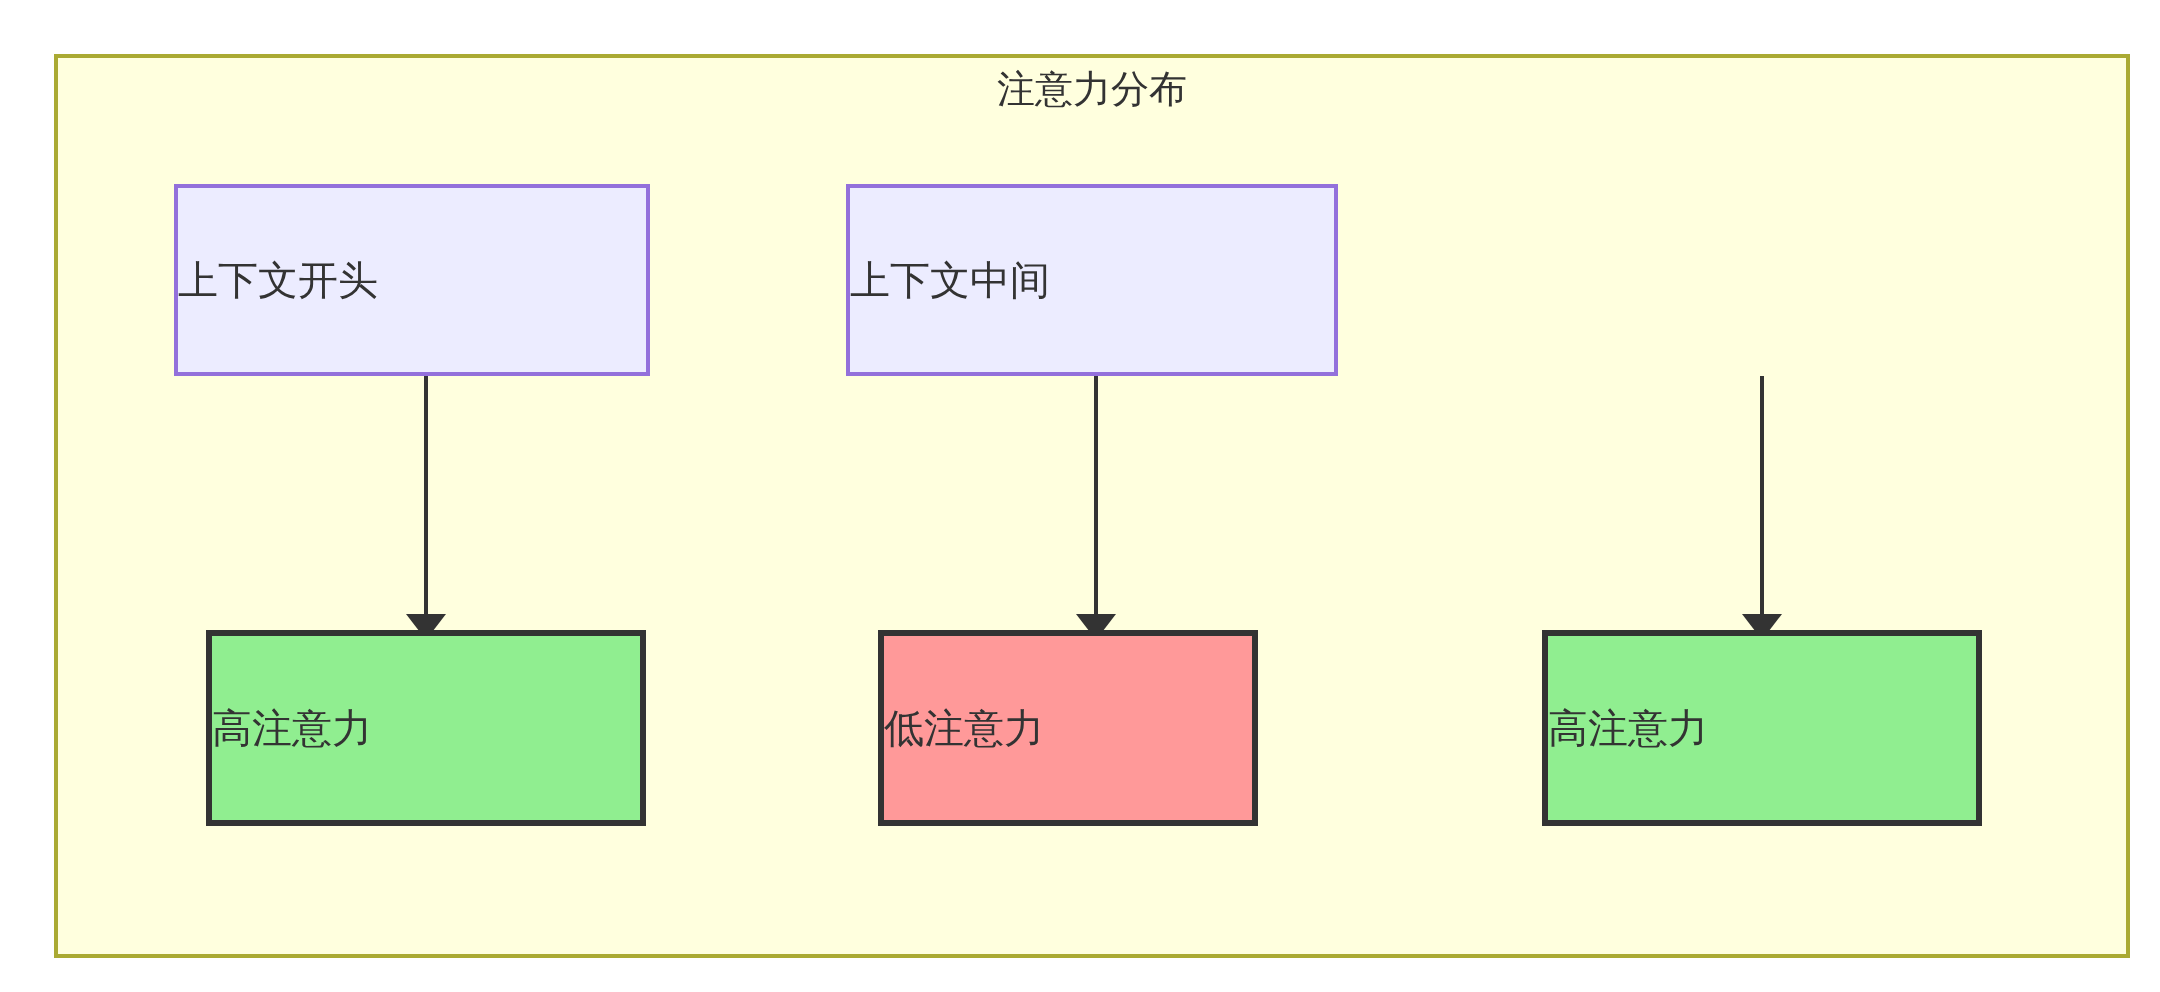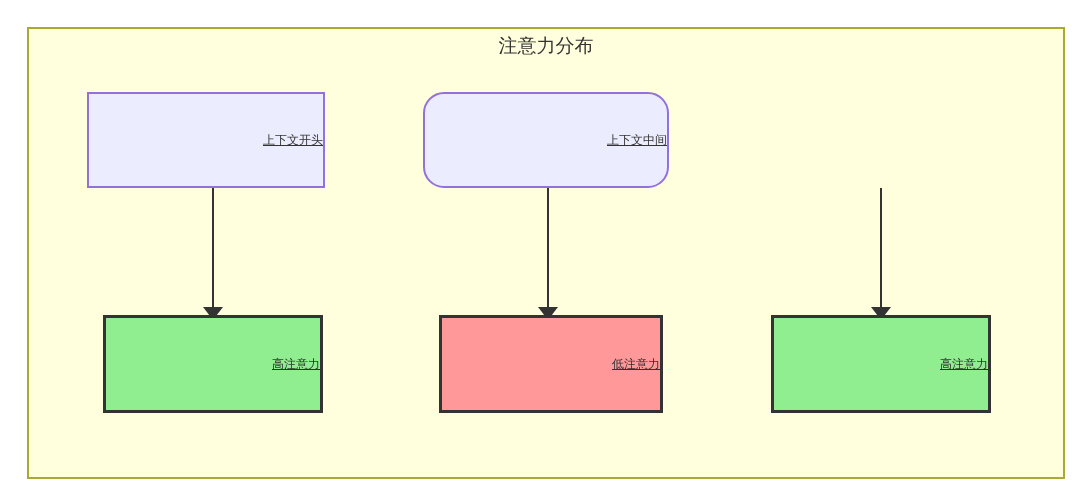--- a/index.html
+++ b/index.html
@@ -34,45 +34,44 @@
     text-align: center;
     font-size: 19px;
     line-height: 26px;
     color: var(--text, #333333);
   }
   .node {
     position: absolute;
     box-sizing: border-box;
     display: flex;
     align-items: center;
-    justify-content: flex-end;
-    font-size: 12px;
+    justify-content: flex-start;
+    font-size: 20px;
     color: var(--text, #333333);
-    text-decoration: underline;
   }
   .node-source {
     top: 63px;
     height: 96px;
     background: var(--source-bg, #ECECFF);
     border: 2px solid var(--source-border, #9370DB);
   }
   .node-target {
     top: 286px;
     height: 98px;
     border: 3px solid var(--target-border, #333333);
   }
   .node-target.high { background: var(--high-bg, #90EE90); }
   .node-target.low  { background: var(--low-bg,  #FF9999); }
 
   .src-1 { left: 58px;  width: 238px; }
-  .src-2 { left: 394px; width: 246px; border-radius: 21px; }
+  .src-2 { left: 394px; width: 246px; }
   .src-3 { left: 729px; width: 245px; }
 
   .tgt-1 { left: 74px;  width: 220px; }
-  .tgt-2 { left: 410px; width: 224px; }
+  .tgt-2 { left: 410px; width: 190px; }
   .tgt-3 { left: 742px; width: 220px; }
 
   .arrow { position: absolute; }
   .arrow .line {
     position: absolute;
     top: 159px;
     width: 2px;
     height: 119px;
     background: var(--arrow, #333333);
   }

